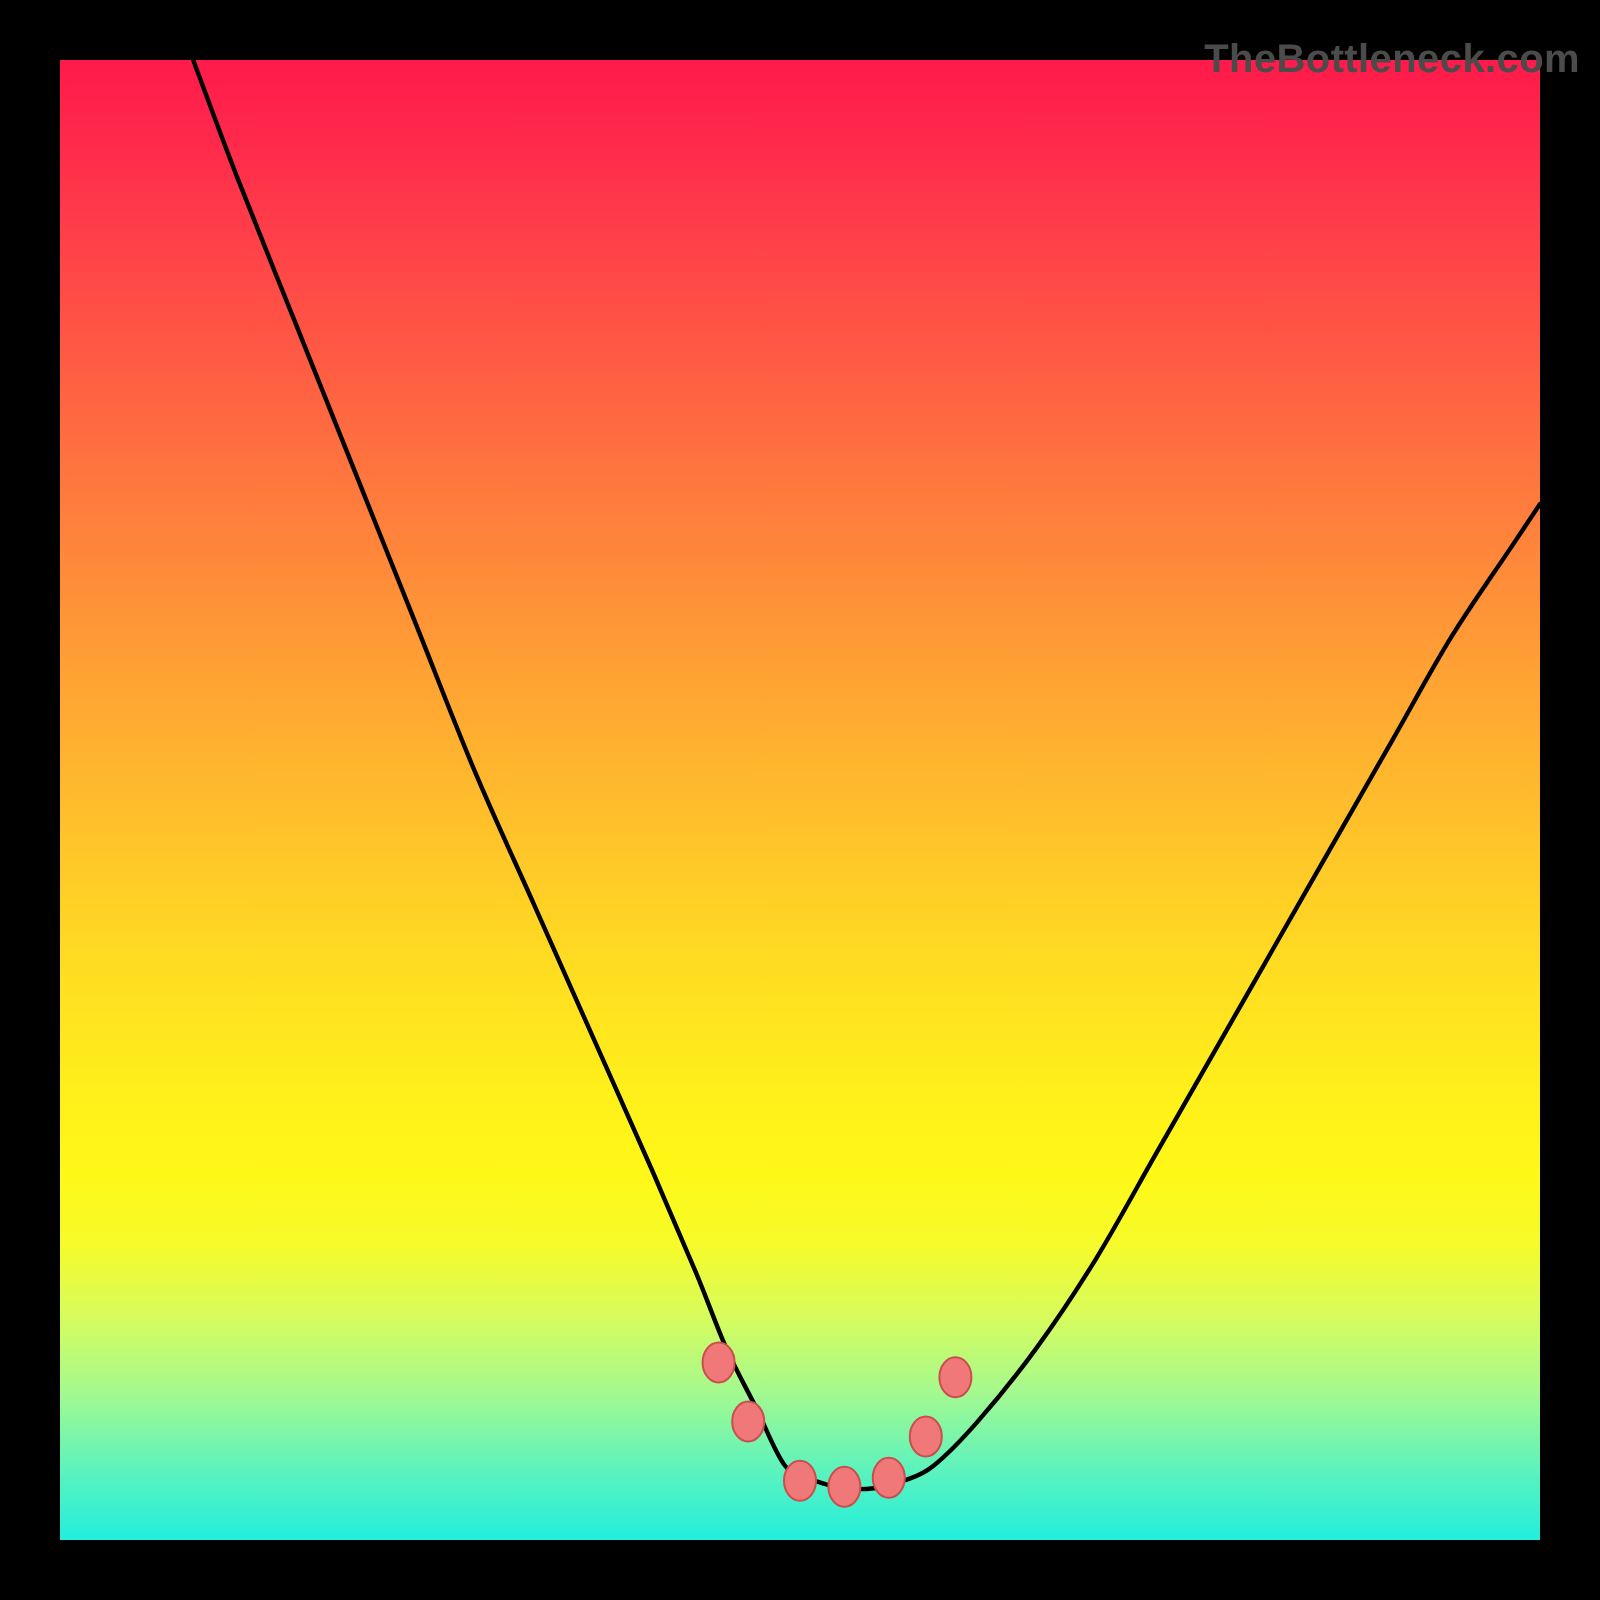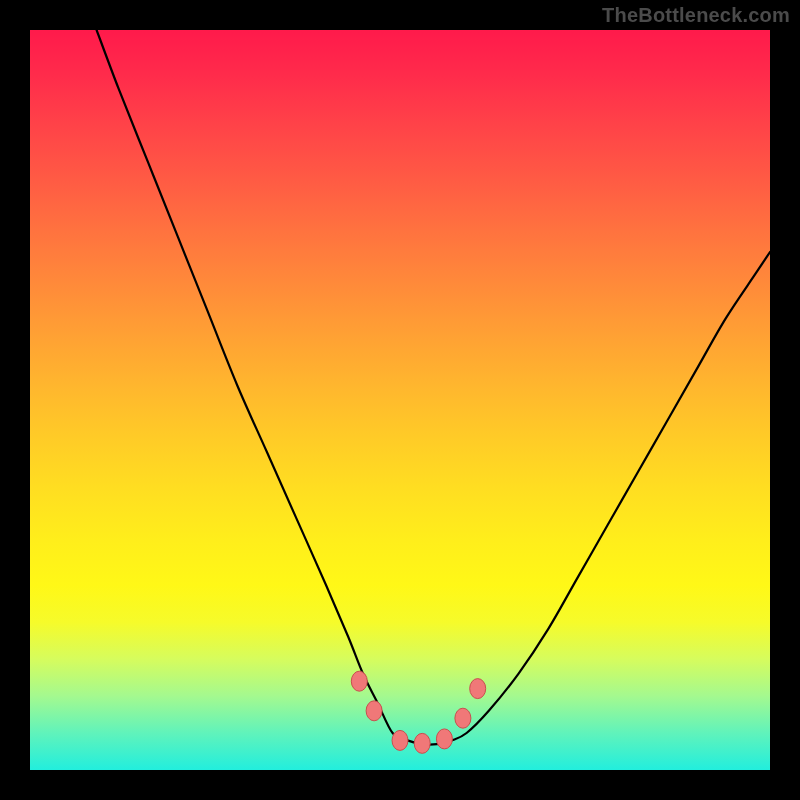--- a/index.html
+++ b/index.html
@@ -44,21 +44,21 @@
       #fff817 75%,
       #f6fb2a 80%,
       #d6fc5d 85%,
       #a4f98f 90%,
       #60f3bb 95%,
       #22eedd 100%
     );
   }
   .watermark {
     position: absolute;
-    top: 4px;
+    top: 19px;
     right: 10px;
     color: #4b4b4b;
     font-size: 20px;
     font-weight: 600;
     letter-spacing: 0.2px;
     user-select: none;
   }
   svg.curve {
     position: absolute;
     inset: 0;

